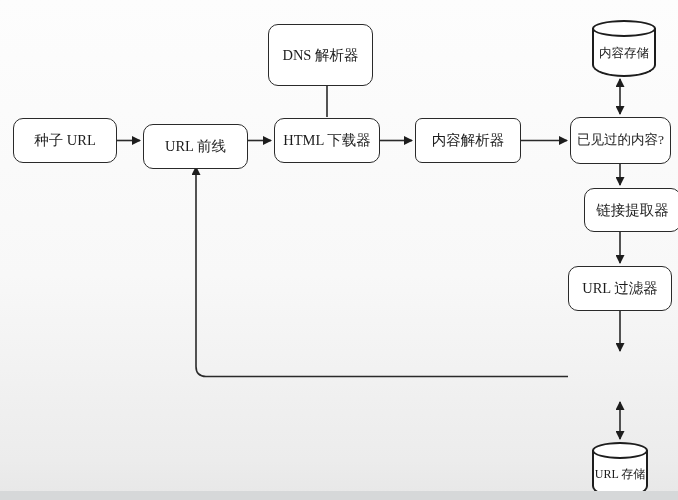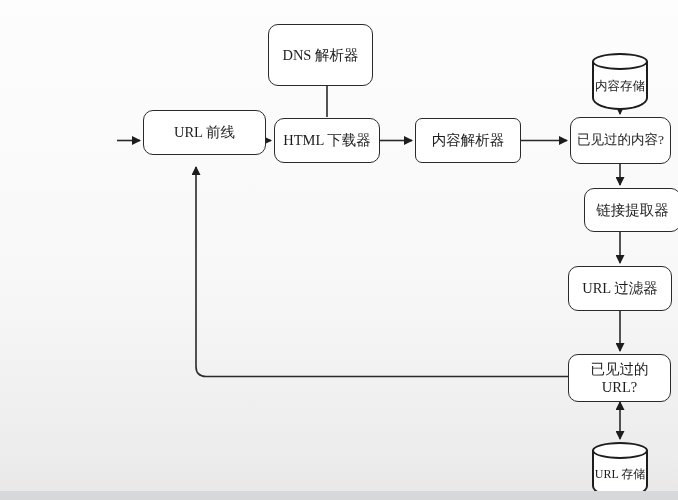--- a/index.html
+++ b/index.html
@@ -71,22 +71,25 @@
       <path d="M327,117 L327,73" marker-end="url(#arrow)"></path>
       <path d="M620,79 L620,114" marker-start="url(#arrow)" marker-end="url(#arrow)"></path>
       <path d="M620,164 L620,185" marker-end="url(#arrow)"></path>
       <path d="M620,232 L620,263" marker-end="url(#arrow)"></path>
       <path d="M620,311 L620,351" marker-end="url(#arrow)"></path>
       <path d="M620,402 L620,439" marker-start="url(#arrow)" marker-end="url(#arrow)"></path>
       <path d="M568,376.5 L206,376.5 Q196,376.5 196,366.5 L196,167" marker-end="url(#arrow)"></path>
     </g>
   </svg>
 
+  <div class="node" style="left:13px;top:118px;width:104px;height:45px;">
+    <span>种子 URL</span>
+  </div>
 
-  <div class="node" style="left:143px;top:110px;width:123px;height:45px;align-items:center;">
+  <div class="node" style="left:143px;top:124px;width:105px;height:45px;align-items:center;">
     <span>URL 前线</span>
   </div>
 
   <div class="node" style="left:268px;top:24px;width:105px;height:62px;">
     <span>DNS 解析器</span>
   </div>
 
   <div class="node" style="left:274px;top:118px;width:106px;height:45px;text-align:right;">
     <span>HTML 下载器</span>
   </div>
@@ -100,28 +103,22 @@
   </div>
 
   <div class="node" style="left:584px;top:188px;width:97px;height:44px;">
     <span>链接提取器</span>
   </div>
 
   <div class="node" style="left:568px;top:266px;width:104px;height:45px;">
     <span>URL 过滤器</span>
   </div>
 
-  <div class="node" style="left:568px;top:354px;width:103px;height:48px;">
-    <span class="two-line">
-      <span>已见过的</span><br>
-      <span>URL?</span>
-    </span>
-  </div>
 
-  <div class="cylinder" style="left:592px;top:20px;width:56px;height:57px;margin-top:33px;">
+  <div class="cylinder" style="left:592px;top:20px;width:64px;height:57px;">
     <div class="cyl-body"></div>
     <div class="cyl-top"></div>
     <div class="cyl-label">内容存储</div>
   </div>
 
   <div class="cylinder" style="left:592px;top:442px;width:56px;height:56px;">
     <div class="cyl-body"></div>
     <div class="cyl-top"></div>
     <div class="cyl-label" style="font-size:12px;">URL 存储</div>
   </div>

